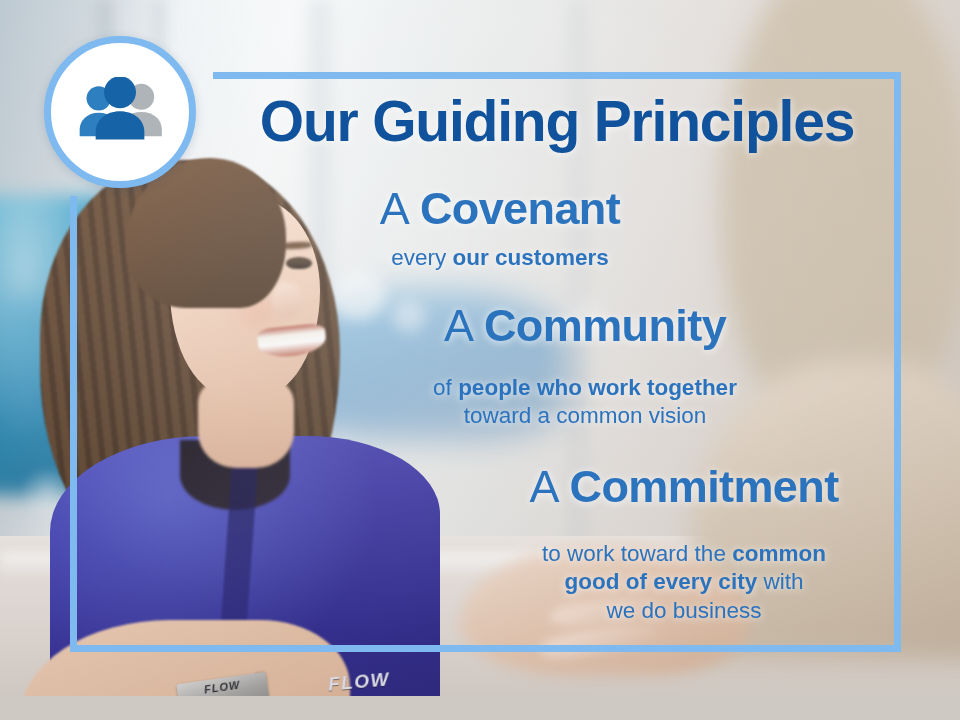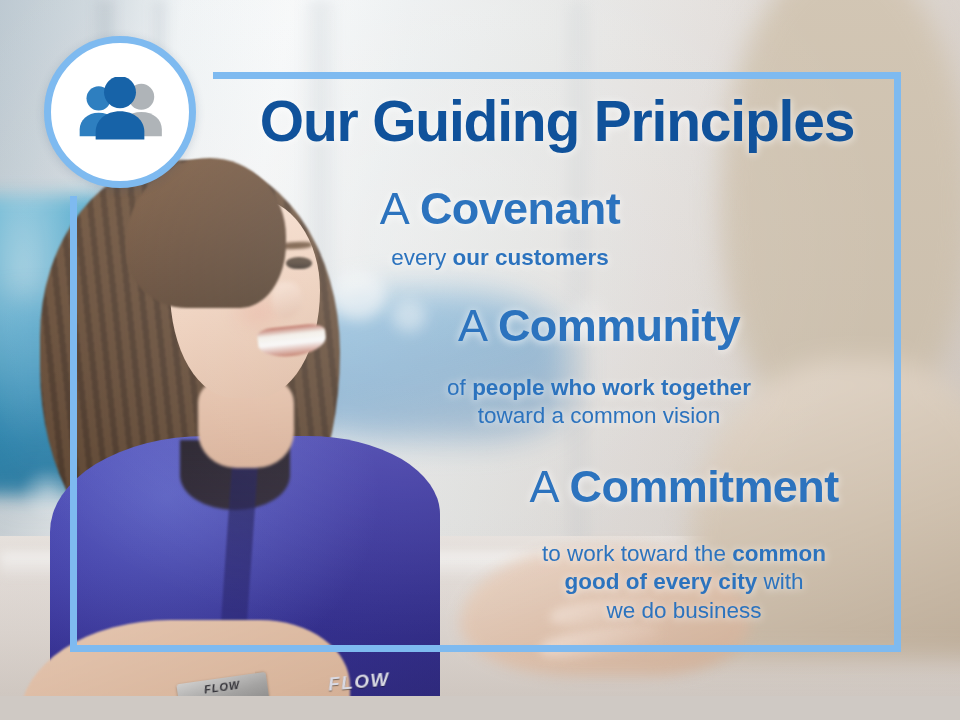--- a/index.html
+++ b/index.html
@@ -289,21 +289,21 @@
     color:#2C73BE;
     text-shadow:0 1px 8px rgba(255,255,255,.85);
   }
   .p-sub b { font-weight:700; }
 
   
   .p1 { left:300px; top:185px; width:400px; text-align:center; }
   .p1 .p-sub { margin-top:10px; }
 
   
-  .p2 { left:384px; top:302px; width:430px; text-align:center; }
+  .p2 { left:370px; top:302px; width:430px; text-align:center; }
   .p2 .p-sub { margin-top:23px; }
 
   
   .p3 { left:464px; top:463px; width:440px; text-align:center; }
   .p3 .p-sub { margin-top:28px; }
 </style>
 </head>
 <body>
 
 <div class="stage">

